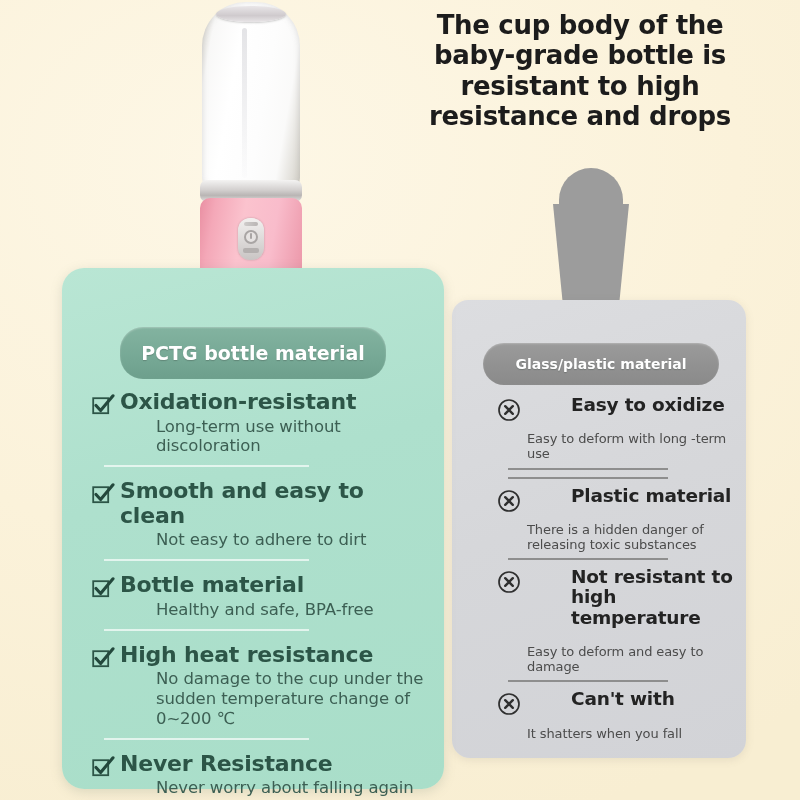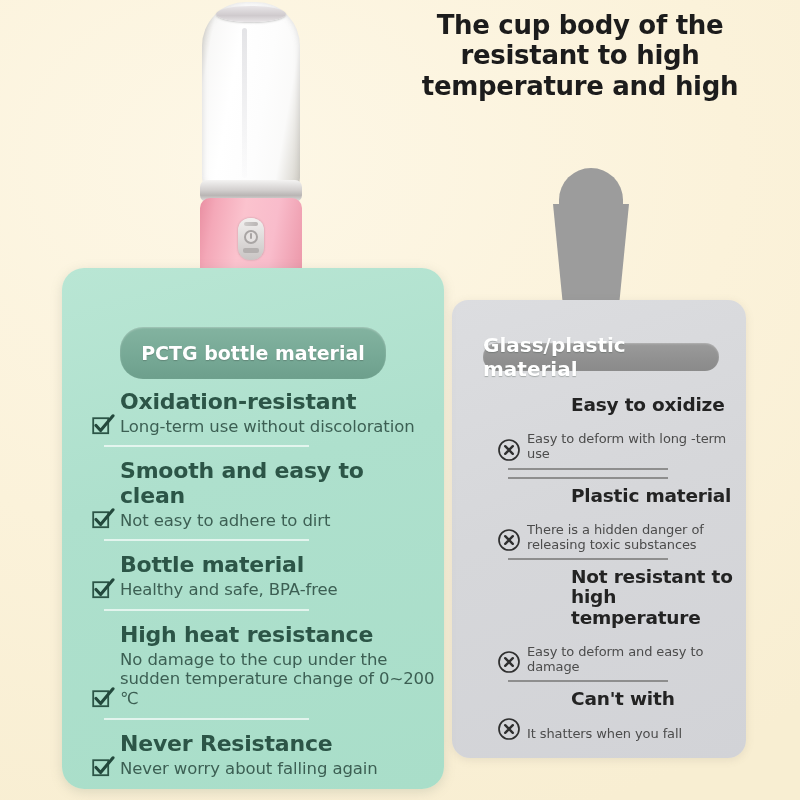--- a/index.html
+++ b/index.html
@@ -211,61 +211,62 @@
     height: 52px;
     border-radius: 23px;
     font-size: 19px;
     background: linear-gradient(180deg, #83b3a0 0%, #77a996 55%, #6d9f8c 100%);
     box-shadow: inset 0 1px 2px rgba(255,255,255,0.28);
   }
   .badge-gray {
     left: 483px;
     top: 343px;
     width: 236px;
-    height: 28px;
+    height: 42px;
     border-radius: 21px;
-    font-size: 20px;
+    font-size: 14px;
     background: linear-gradient(180deg, #9b9b9b 0%, #919191 55%, #8a8a8a 100%);
     box-shadow: inset 0 1px 2px rgba(255,255,255,0.25);
   }
 
   
   .list-green {
     position: absolute;
     left: 92px;
     top: 390px;
     width: 344px;
   }
   .list-gray {
     position: absolute;
     left: 497px;
     top: 395px;
     width: 244px;
   }
 
-  .item { position: relative; display: flex; align-items: flex-end; }
+  .item { position: relative; display: flex; }
   .item-icon { flex: 0 0 auto; }
   .item-text { flex: 1 1 auto; }
 
   
   .list-green .item { margin-bottom: 4px; }
   .list-green .item-icon { width: 28px; padding-top: 4px; }
   .list-green .item-title {
     font-size: 22px;
     font-weight: bold;
     color: #2c5547;
     line-height: 1.12;
     letter-spacing: -0.2px;
   }
   .list-green .item-desc {
     font-size: 16.5px;
     color: #3c5f53;
     line-height: 1.2;
     margin-top: 2px;
     letter-spacing: -0.1px;
+    margin-left: 36px;
   }
   .div-green {
     height: 0;
     border-top: 2px solid rgba(255,255,255,0.66);
     width: 205px;
     margin: 9px 0 12px 12px;
   }
 
   
   .list-gray .item { margin-bottom: 2px; }
@@ -295,22 +296,23 @@
   .check-box { display: block; }
   .x-circle { display: block; }
 </style>
 </head>
 <body>
 
 <div id="stage">
 
   <div class="headline">
     <span class="hl-line">The cup body of the</span>
+    <span class="hl-line">baby-grade bottle is</span>
     <span class="hl-line">resistant to high</span>
-    <span class="hl-line">temperature and high</span>
+    <span class="hl-line">resistance and drops</span>
   </div>
 
   <div class="blender">
     <div class="bl-cup"></div>
     <div class="bl-cup-rim"></div>
     <div class="bl-cup-sheen"></div>
     <div class="bl-collar"></div>
     <div class="bl-base"></div>
     <div class="bl-panel"></div>
     <div class="bl-led"></div>

